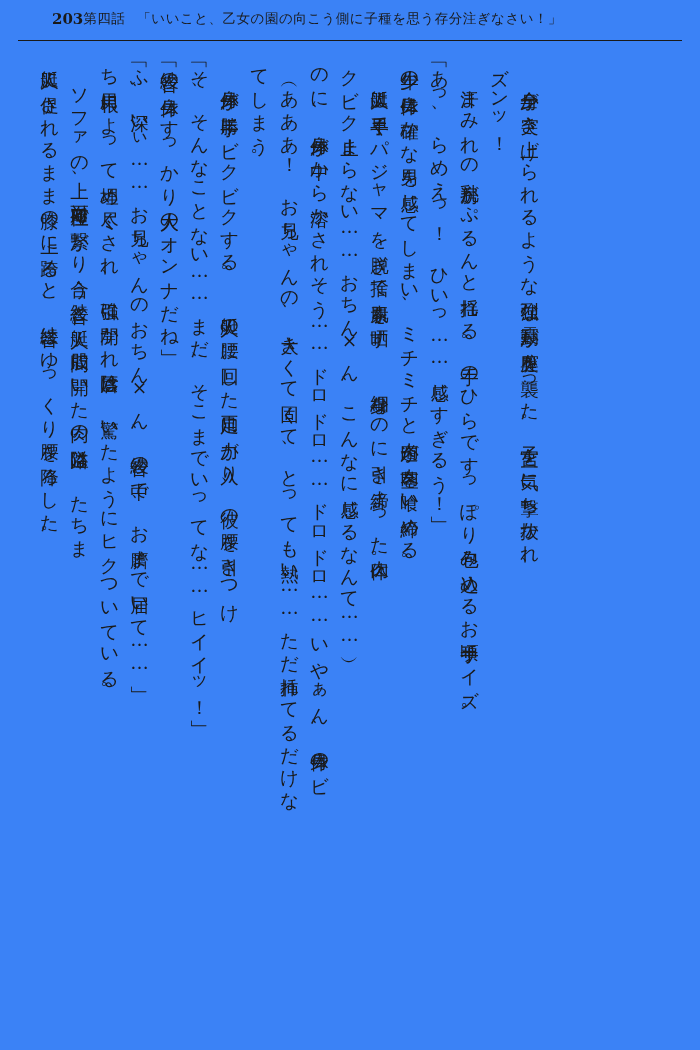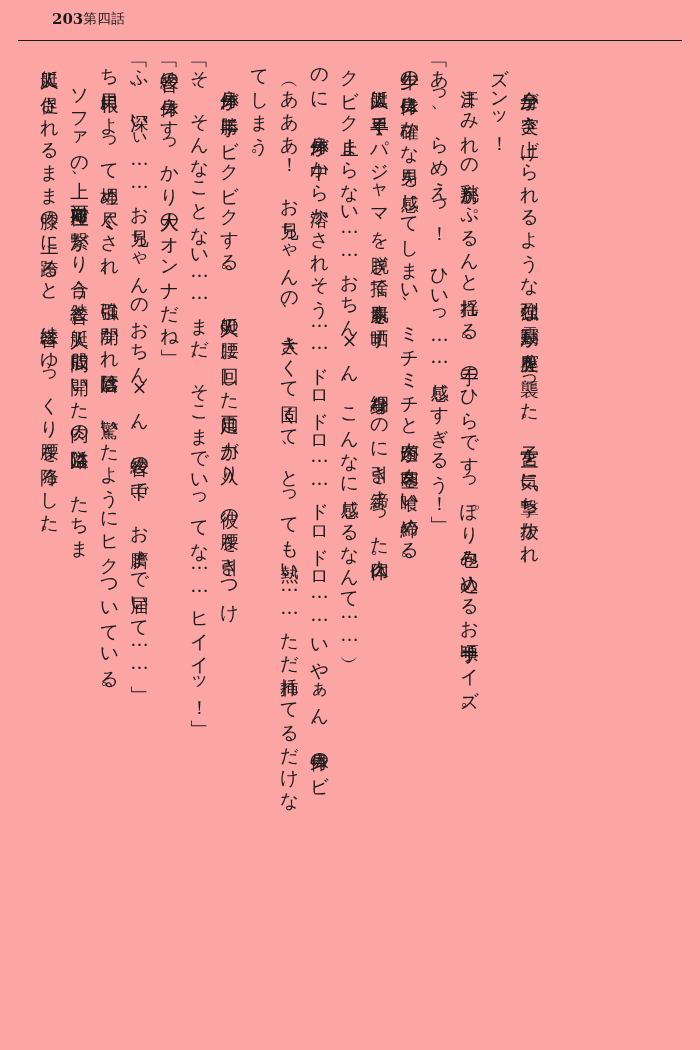--- a/index.html
+++ b/index.html
@@ -4,21 +4,21 @@
 <style>
   html, body {
     margin: 0;
     padding: 0;
     background: #ffffff;
   }
   .page {
     position: relative;
     width: 700px;
     height: 1050px;
-    background: #fca5a5;
+    background: #3b82f6;
     overflow: hidden;
     font-family: "DejaVu Serif", "Liberation Serif", serif;
     color: #1a1a1a;
   }
   
   .header {
     position: absolute;
     top: 10px;
     left: 0;
     width: 700px;
@@ -78,20 +78,21 @@
   }
 </style>
 </head>
 <body>
 
 <div class="page">
 
   <div class="header">
     <span class="pageno">203</span>
     <span class="chapter">第四話</span>
+    <span class="chaptitle">「いいこと、乙女の園の向こう側に子種を思う存分注ぎなさい！」</span>
   </div>
 
   <div class="rule"></div>
 
   <div class="body-area">
     <div class="vline">艇人に促されるまま膝の上に跨ると、綾音はゆっくり腰を降ろした。</div>
     <div class="vline indent">ソファの上、対面座位で繋がり合う綾音と艇人。股間に開いた肉の隘路は、たちま</div>
     <div class="vline">ち男根によって埋め尽くされ、強引に開かれ陰唇は、驚いたようにヒクついている。</div>
     <div class="vline">「ふ、深いぃ……お兄ちゃんのおちん×ん、綾音の中で、お臍まで届いて……」</div>
     <div class="vline">「綾音の身体、すっかり大人のオンナだね」</div>

